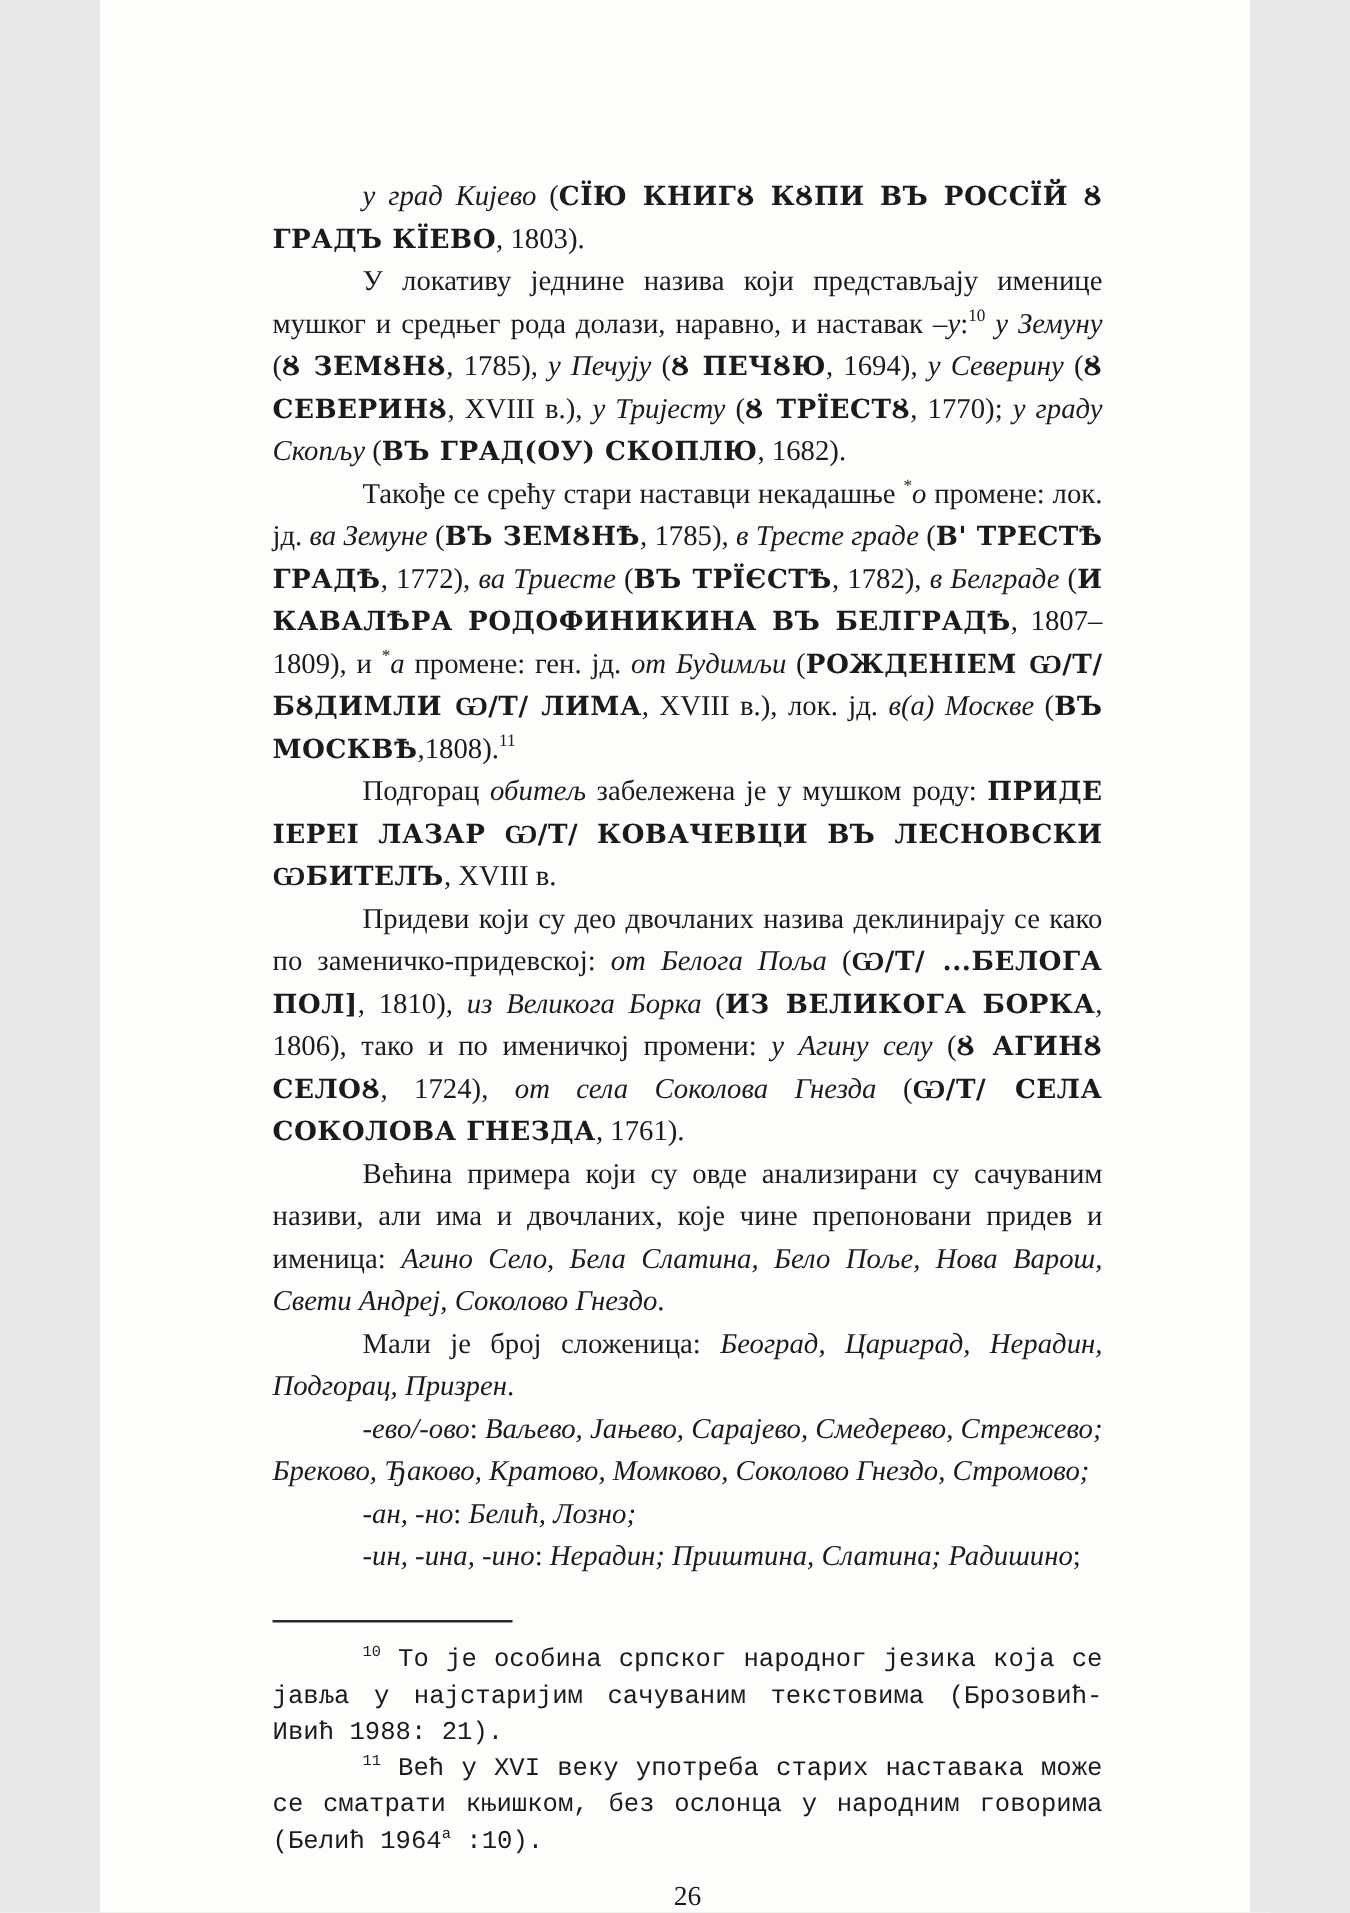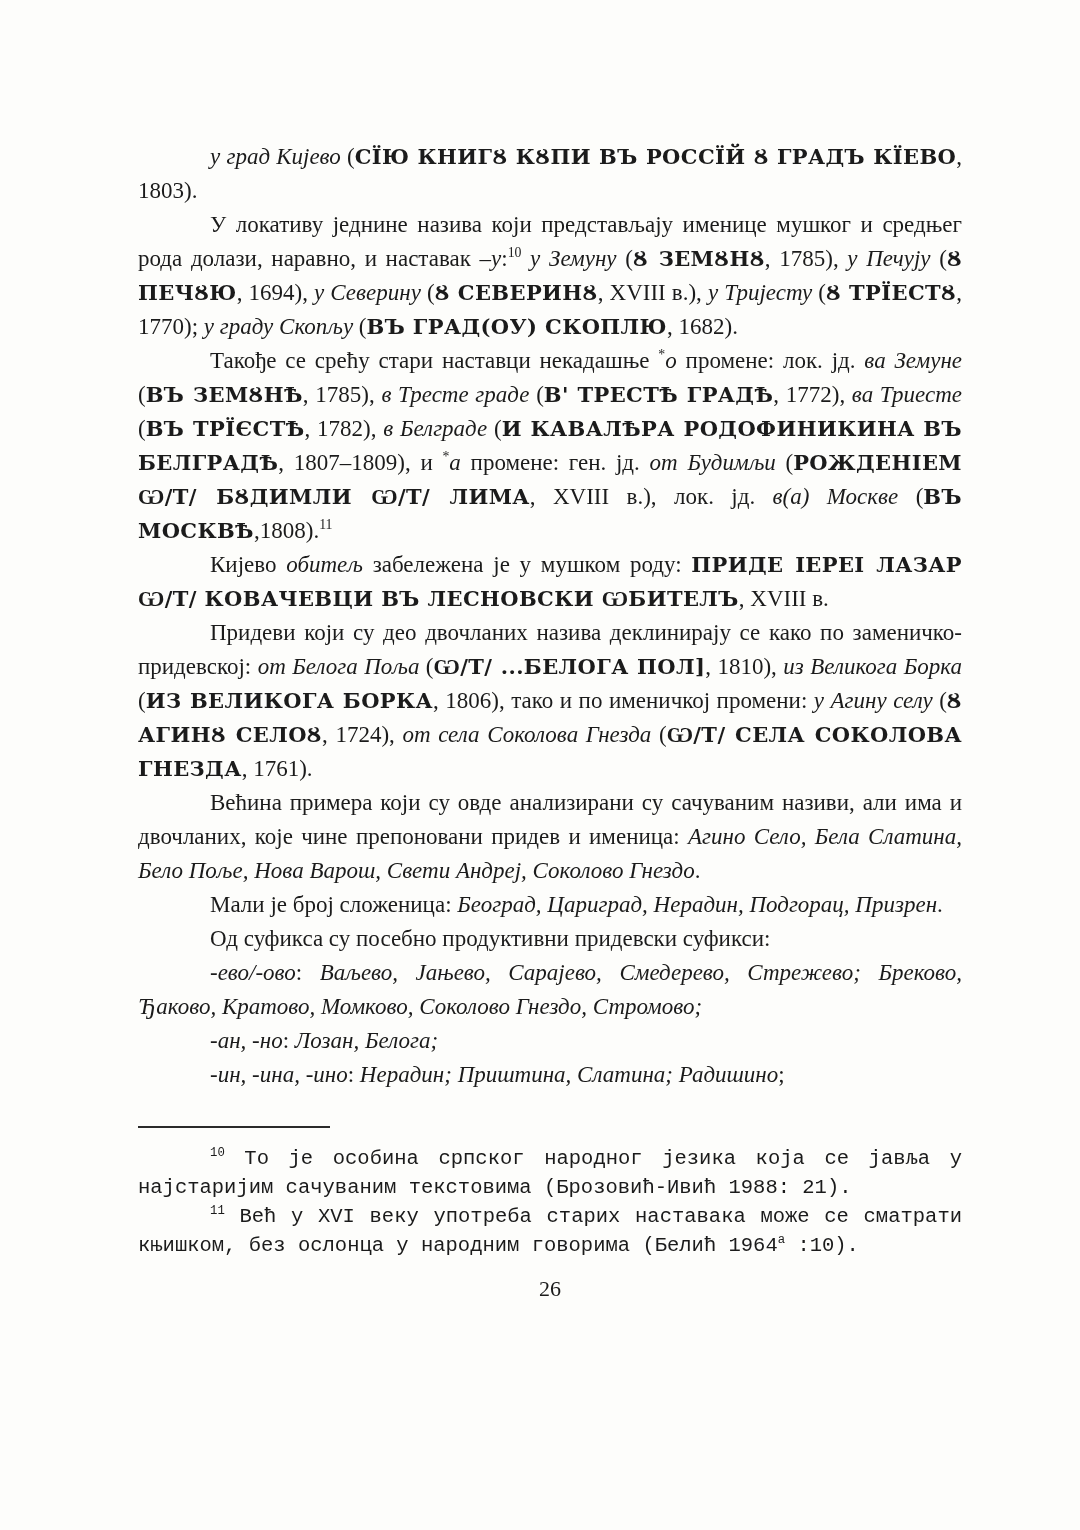--- a/index.html
+++ b/index.html
@@ -2,21 +2,21 @@
 <html><head>
 <meta charset="utf-8">
 <style>
   html, body {
     margin: 0;
     padding: 0;
     background: #e8e8e8;
   }
   .page {
     position: relative;
-    width: 1080px;
+    width: 920px;
     height: 1530px;
     margin: 0 auto;
     background: #fdfdfb;
     color: #1b1b1b;
     font-family: "Liberation Serif", serif;
     box-sizing: border-box;
     padding: 140px 118px 0 138px;
     overflow: hidden;
   }
   .para {
@@ -60,27 +60,26 @@
   }
 </style>
 </head>
 <body>
 
 <div class="page">
   <div>
       <p class="para"><span class="it">у град Кијево</span><span> (</span><span class="cs">СЇЮ КНИГȢ КȢПИ ВЪ РОССЇЙ Ȣ ГРАДЪ КЇЕВО</span><span>, 1803).</span></p>
       <p class="para"><span>У локативу једнине назива који представљају именице мушког и средњег рода долази, наравно, и наставак –</span><span class="it">у</span><span>:</span><span class="sup">10</span><span> </span><span class="it">у Земуну</span><span> (</span><span class="cs">Ȣ ЗЕМȢНȢ</span><span>, 1785), </span><span class="it">у Печују</span><span> (</span><span class="cs">Ȣ ПЕЧȢЮ</span><span>, 1694), </span><span class="it">у Северину</span><span> (</span><span class="cs">Ȣ СЕВЕРИНȢ</span><span>, XVIII в.), </span><span class="it">у Тријесту</span><span> (</span><span class="cs">Ȣ ТРЇЕСТȢ</span><span>, 1770); </span><span class="it">у граду Скопљу</span><span> (</span><span class="cs">ВЪ ГРАД(ОУ) СКОПЛЮ</span><span>, 1682).</span></p>
       <p class="para"><span>Такође се срећу стари наставци некадашње </span><span class="sup">*</span><span class="it">о</span><span> промене: лок. јд. </span><span class="it">ва Земуне</span><span> (</span><span class="cs">ВЪ ЗЕМȢНѢ</span><span>, 1785), </span><span class="it">в Тресте граде</span><span> (</span><span class="cs">В' ТРЕСТѢ ГРАДѢ</span><span>, 1772), </span><span class="it">ва Триесте</span><span> (</span><span class="cs">ВЪ ТРЇЄСТѢ</span><span>, 1782), </span><span class="it">в Белграде</span><span> (</span><span class="cs">И КАВАЛѢРА РОДОФИНИКИНА ВЪ БЕЛГРАДѢ</span><span>, 1807–1809), и </span><span class="sup">*</span><span class="it">а</span><span> промене: ген. јд. </span><span class="it">от Будимљи</span><span> (</span><span class="cs">РОЖДЕНІЕМ Ѡ/Т/ БȢДИМЛИ Ѡ/Т/ ЛИМА</span><span>, XVIII в.), лок. јд. </span><span class="it">в(а) Москве</span><span> (</span><span class="cs">ВЪ МОСКВѢ</span><span>,1808).</span><span class="sup">11</span></p>
-      <p class="para"><span>Кијево </span><span class="it">обитељ</span><span> забележена је у мушком роду: </span><span class="cs">ПРИДЕ ІЕРЕІ ЛАЗАР Ѡ/Т/ КОВАЧЕВЦИ ВЪ ЛЕСНОВСКИ ѠБИТЕЛЪ</span><span>, XVIII в.</span></p>
+      <p class="para"><span>Подгорац </span><span class="it">обитељ</span><span> забележена је у мушком роду: </span><span class="cs">ПРИДЕ ІЕРЕІ ЛАЗАР Ѡ/Т/ КОВАЧЕВЦИ ВЪ ЛЕСНОВСКИ ѠБИТЕЛЪ</span><span>, XVIII в.</span></p>
       <p class="para"><span>Придеви који су део двочланих назива деклинирају се како по заменичко-придевској: </span><span class="it">от Белога Поља</span><span> (</span><span class="cs">Ѡ/Т/ ...БЕЛОГА ПОЛ]</span><span>, 1810), </span><span class="it">из Великога Борка</span><span> (</span><span class="cs">ИЗ ВЕЛИКОГА БОРКА</span><span>, 1806), тако и по именичкој промени: </span><span class="it">у Агину селу</span><span> (</span><span class="cs">Ȣ АГИНȢ СЕЛОȢ</span><span>, 1724), </span><span class="it">от села Соколова Гнезда</span><span> (</span><span class="cs">Ѡ/Т/ СЕЛА СОКОЛОВА ГНЕЗДА</span><span>, 1761).</span></p>
       <p class="para"><span>Већина примера који су овде анализирани су сачуваним називи, али има и двочланих, које чине препоновани придев и именица: </span><span class="it">Агино Село, Бела Слатина, Бело Поље, Нова Варош, Свети Андреј, Соколово Гнездо</span><span>.</span></p>
       <p class="para"><span>Мали је број сложеница: </span><span class="it">Београд, Цариград, Нерадин, Подгорац, Призрен</span><span>.</span></p>
-      <p class="para"><span>Од суфикса су посебно продуктивни придевски суфикси:</span></p>
       <p class="para"><span class="it">-ево/-ово</span><span>: </span><span class="it">Ваљево, Јањево, Сарајево, Смедерево, Стрежево; Бреково, Ђаково, Кратово, Момково, Соколово Гнездо, Стромово;</span></p>
-      <p class="para"><span class="it">-ан, -но</span><span>: </span><span class="it">Лозан, Белога;</span></p>
+      <p class="para"><span class="it">-ан, -но</span><span>: </span><span class="it">Белић, Лозно;</span></p>
       <p class="para"><span class="it">-ин, -ина, -ино</span><span>: </span><span class="it">Нерадин; Приштина, Слатина; Радишино</span><span>;</span></p>
     </div>
   <div class="fnsep"></div>
   <div>
       <p class="footnote"><span class="sup">10</span><span> То је особина српског народног језика која се јавља у најстаријим сачуваним текстовима (Брозовић-Ивић 1988: 21).</span></p>
       <p class="footnote"><span class="sup">11</span><span> Већ у XVI веку употреба старих наставака може се сматрати књишком, без ослонца у народним говорима (Белић 1964</span><span class="sup">а</span><span> :10).</span></p>
     </div>
   <div class="pagenum">26</div>
 </div>
 

